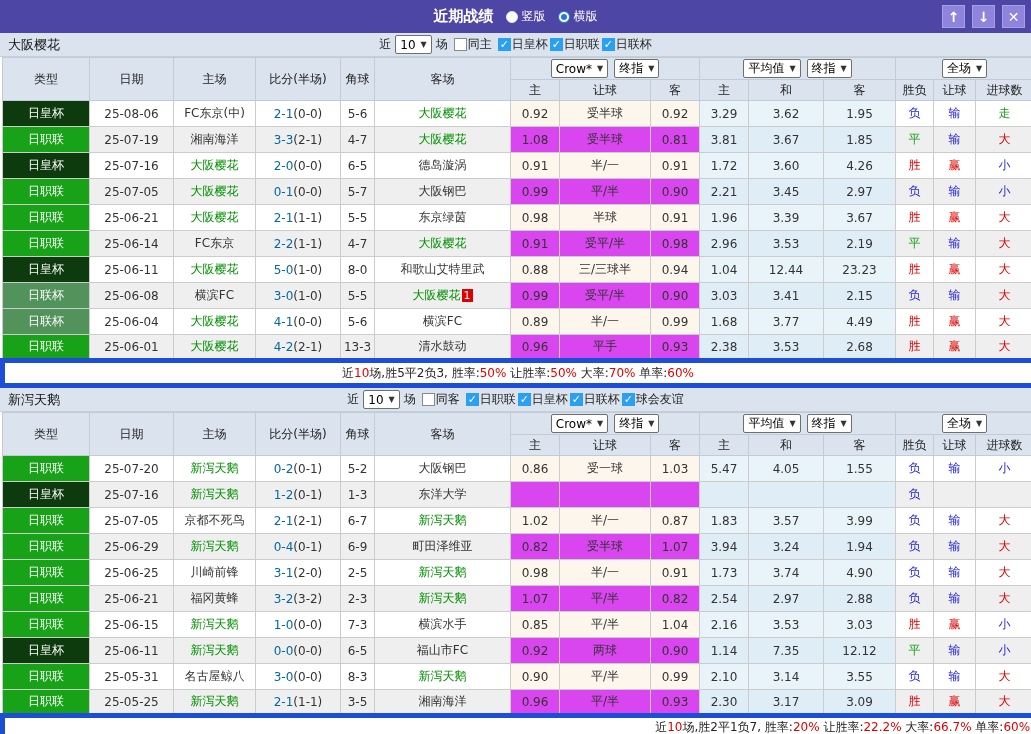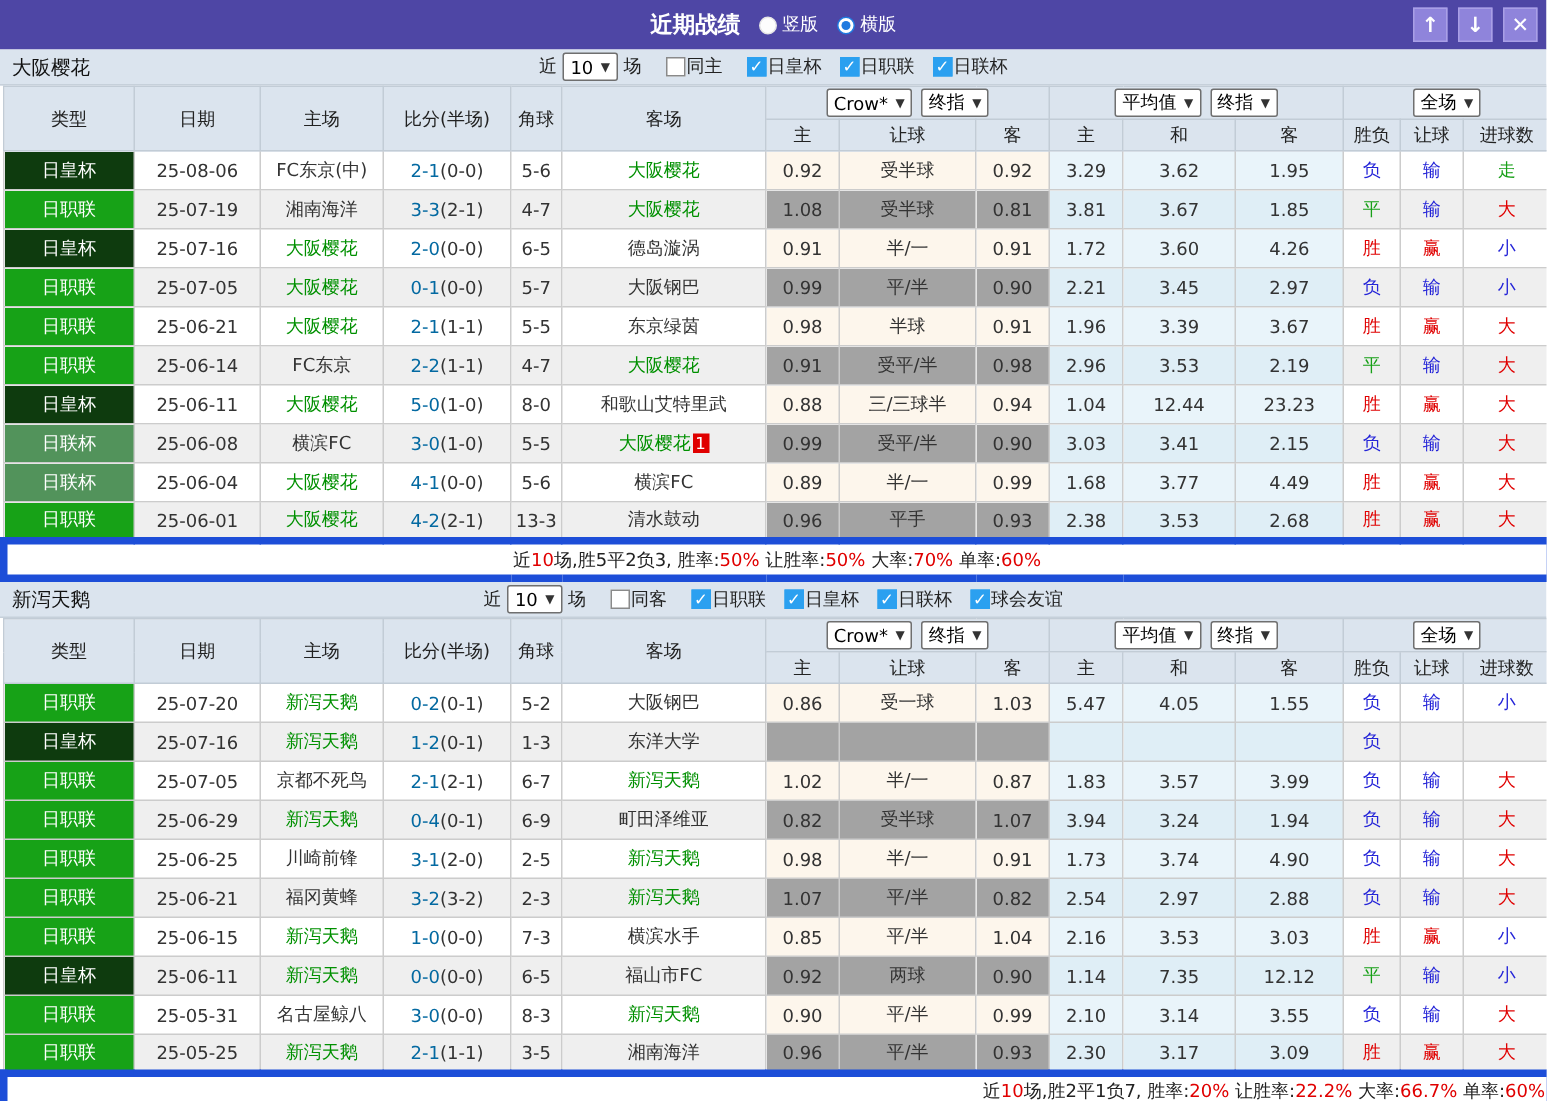--- a/index.html
+++ b/index.html
@@ -30,37 +30,37 @@
   }
   .team-label { position:absolute; left:8px; font-size:13px; color:#111; }
   .sel {
     background:#fff; border:1px solid #6f6f6f; border-radius:2px; height:19px;
     display:inline-flex; align-items:center; gap:5px; padding:0 4px; cursor:pointer; color:#000;
   }
   .sel .arr { font-size:8px; color:#333; }
   .cb { width:13px; height:13px; border:1px solid #8a8a8a; background:#fff; display:inline-block; vertical-align:-2px; cursor:pointer; }
   .cb.checked { background:#2ba0f0; border-color:#2ba0f0; position:relative; }
   .cb.checked::after { content:"✓"; position:absolute; left:1px; top:-1px; color:#fff; font-size:11px; font-weight:bold; }
-  .cbwrap { display:inline-flex; align-items:center; gap:1px; margin-left:12px; }
+  .cbwrap { display:inline-flex; align-items:center; gap:1px; margin-left:2px; }
   table { border-collapse:collapse; table-layout:fixed; width:1031px; }
   thead th {
     background:#dbe4ee; border:1px solid #c2ccd6; font-weight:normal;
     padding:0; font-size:12px; color:#222;
   }
   thead tr.h1 th { height:22px; }
   thead tr.h2 th { height:21px; }
   .selcell { display:flex; align-items:center; justify-content:center; gap:6px; }
   tbody td {
     border:1px solid #ccc; height:26px; padding:0; text-align:center;
     white-space:nowrap; overflow:hidden; color:#333;
   }
   tr.odd td { background:#fff; }
   tr.even td { background:#efefef; }
   tr.odd td.crow { background:#fdf6ec; }
-  tr.even td.crow { background:#a3a3a3; }
+  tr.even td.crow { background:#d946ef; }
   tr.odd td.euro { background:#e9f4fa; }
   tr.even td.euro { background:#dfeef6; }
   td.type { color:#fff; }
   .focus { color:#009000; }
   .score { color:#0369a1; }
   .half { color:#333; }
   .badge1 { background:#e00000; color:#fff; font-size:11px; padding:0 2px; margin-left:1px; }
   tfoot td { border:5px solid #1d4ed8; background:#fff; height:25px; text-align:center; font-size:12px; color:#222;margin-top:38px; }
   .red { color:#e00000; }
 </style>

